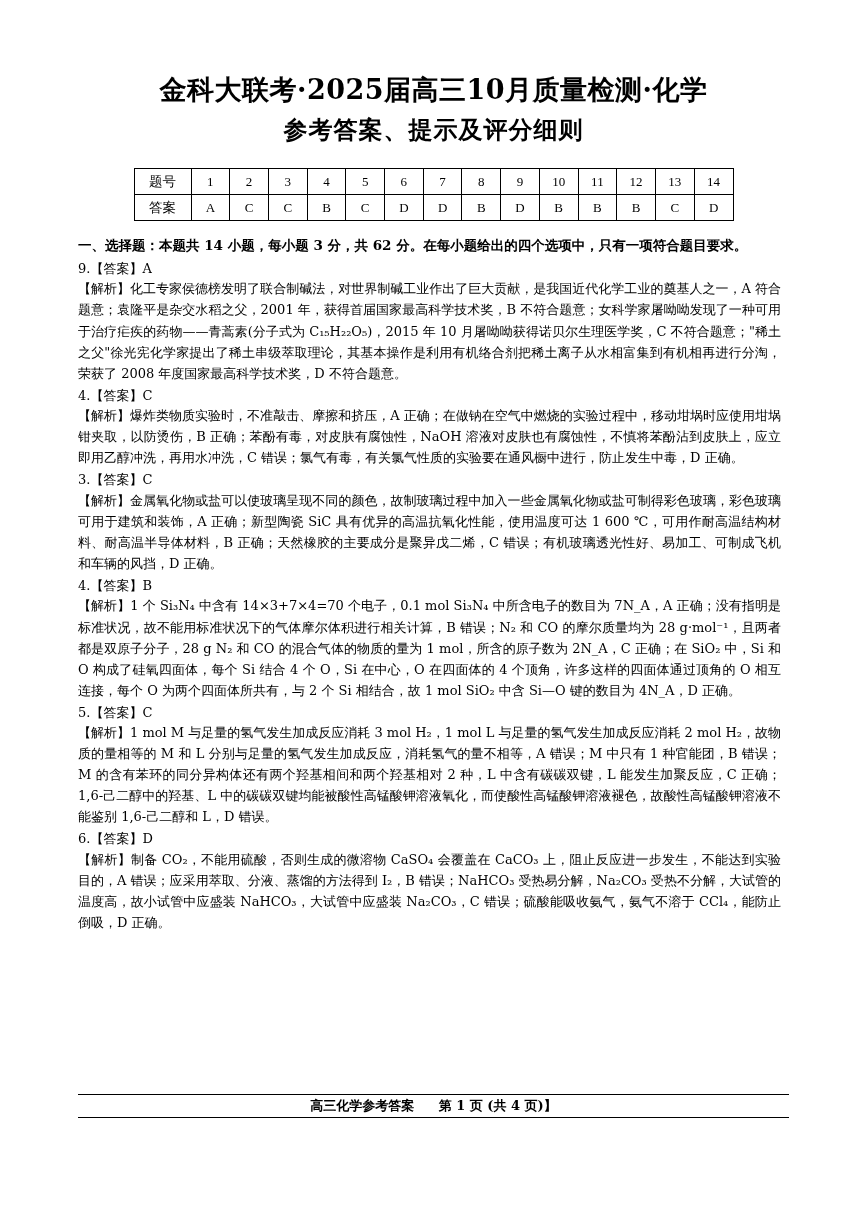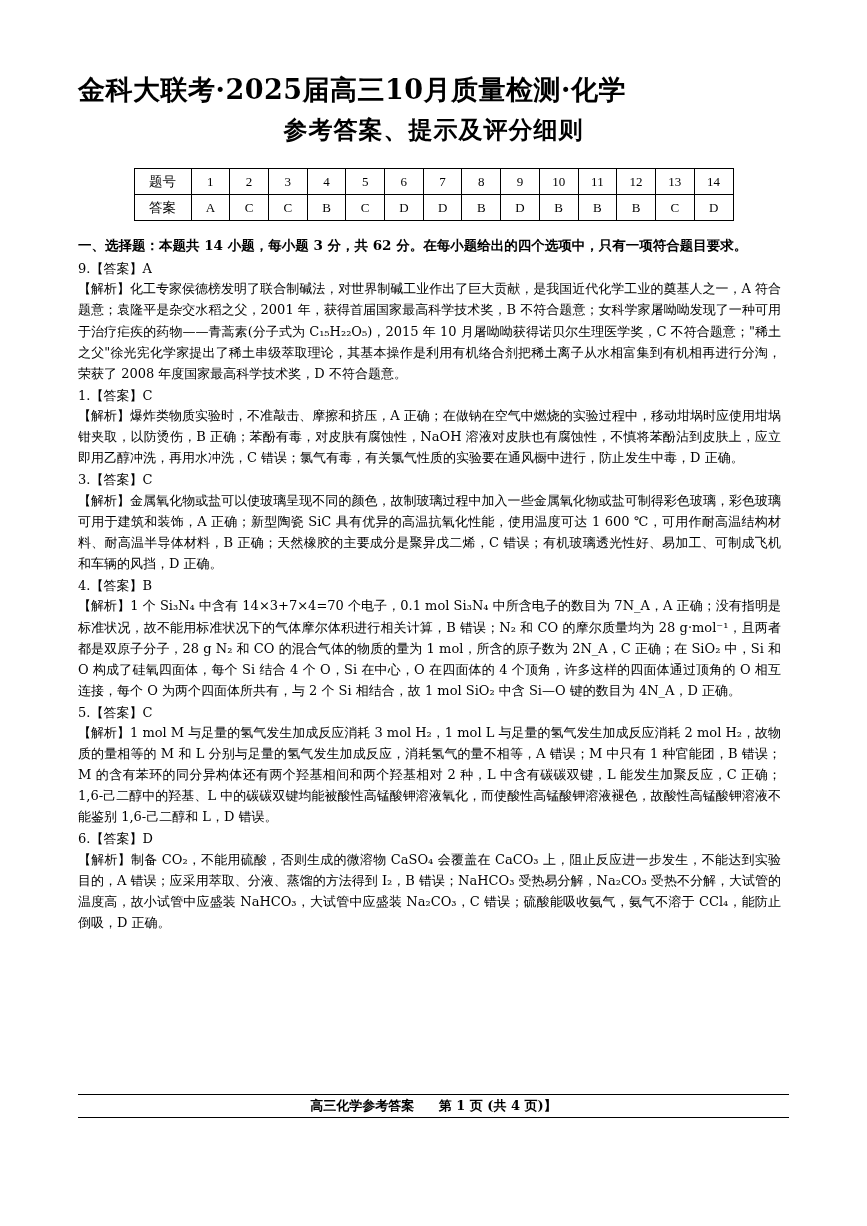--- a/index.html
+++ b/index.html
@@ -15,21 +15,21 @@
     position: relative;
   }
   .page {
     position: relative;
     width: 867px;
     height: 1226px;
     box-sizing: border-box;
     padding: 60px 78px 0 78px;
   }
   .doc-title {
-    text-align: left;
+    text-align: center;
     font-size: 27px;
     font-weight: bold;
     letter-spacing: 0.5px;
     margin: 12px 0 6px 0;
     font-family: "DejaVu Serif", "Liberation Serif", serif;
   }
   .doc-subtitle {
     text-align: center;
     font-size: 24px;
     font-weight: bold;
@@ -146,21 +146,21 @@
   </tbody>
     </table>
 
   <div class="section-head">一、选择题：本题共 14 小题，每小题 3 分，共 62 分。在每小题给出的四个选项中，只有一项符合题目要求。</div>
 
   <div>
     <div class="qline">9.【答案】A</div>
     <div class="para">【解析】化工专家侯德榜发明了联合制碱法，对世界制碱工业作出了巨大贡献，是我国近代化学工业的奠基人之一，A 符合题意；袁隆平是杂交水稻之父，2001 年，获得首届国家最高科学技术奖，B 不符合题意；女科学家屠呦呦发现了一种可用于治疗疟疾的药物——青蒿素(分子式为 C₁₅H₂₂O₅)，2015 年 10 月屠呦呦获得诺贝尔生理医学奖，C 不符合题意；"稀土之父"徐光宪化学家提出了稀土串级萃取理论，其基本操作是利用有机络合剂把稀土离子从水相富集到有机相再进行分淘，荣获了 2008 年度国家最高科学技术奖，D 不符合题意。</div>
   </div>
   <div>
-    <div class="qline">1.【答案】C</div>
+    <div class="qline">4.【答案】C</div>
     <div class="para">【解析】爆炸类物质实验时，不准敲击、摩擦和挤压，A 正确；在做钠在空气中燃烧的实验过程中，移动坩埚时应使用坩埚钳夹取，以防烫伤，B 正确；苯酚有毒，对皮肤有腐蚀性，NaOH 溶液对皮肤也有腐蚀性，不慎将苯酚沾到皮肤上，应立即用乙醇冲洗，再用水冲洗，C 错误；氯气有毒，有关氯气性质的实验要在通风橱中进行，防止发生中毒，D 正确。</div>
   </div>
   <div>
     <div class="qline">3.【答案】C</div>
     <div class="para">【解析】金属氧化物或盐可以使玻璃呈现不同的颜色，故制玻璃过程中加入一些金属氧化物或盐可制得彩色玻璃，彩色玻璃可用于建筑和装饰，A 正确；新型陶瓷 SiC 具有优异的高温抗氧化性能，使用温度可达 1 600 ℃，可用作耐高温结构材料、耐高温半导体材料，B 正确；天然橡胶的主要成分是聚异戊二烯，C 错误；有机玻璃透光性好、易加工、可制成飞机和车辆的风挡，D 正确。</div>
   </div>
   <div>
     <div class="qline">4.【答案】B</div>
     <div class="para">【解析】1 个 Si₃N₄ 中含有 14×3+7×4=70 个电子，0.1 mol Si₃N₄ 中所含电子的数目为 7N_A，A 正确；没有指明是标准状况，故不能用标准状况下的气体摩尔体积进行相关计算，B 错误；N₂ 和 CO 的摩尔质量均为 28 g·mol⁻¹，且两者都是双原子分子，28 g N₂ 和 CO 的混合气体的物质的量为 1 mol，所含的原子数为 2N_A，C 正确；在 SiO₂ 中，Si 和 O 构成了硅氧四面体，每个 Si 结合 4 个 O，Si 在中心，O 在四面体的 4 个顶角，许多这样的四面体通过顶角的 O 相互连接，每个 O 为两个四面体所共有，与 2 个 Si 相结合，故 1 mol SiO₂ 中含 Si—O 键的数目为 4N_A，D 正确。</div>
   </div>

